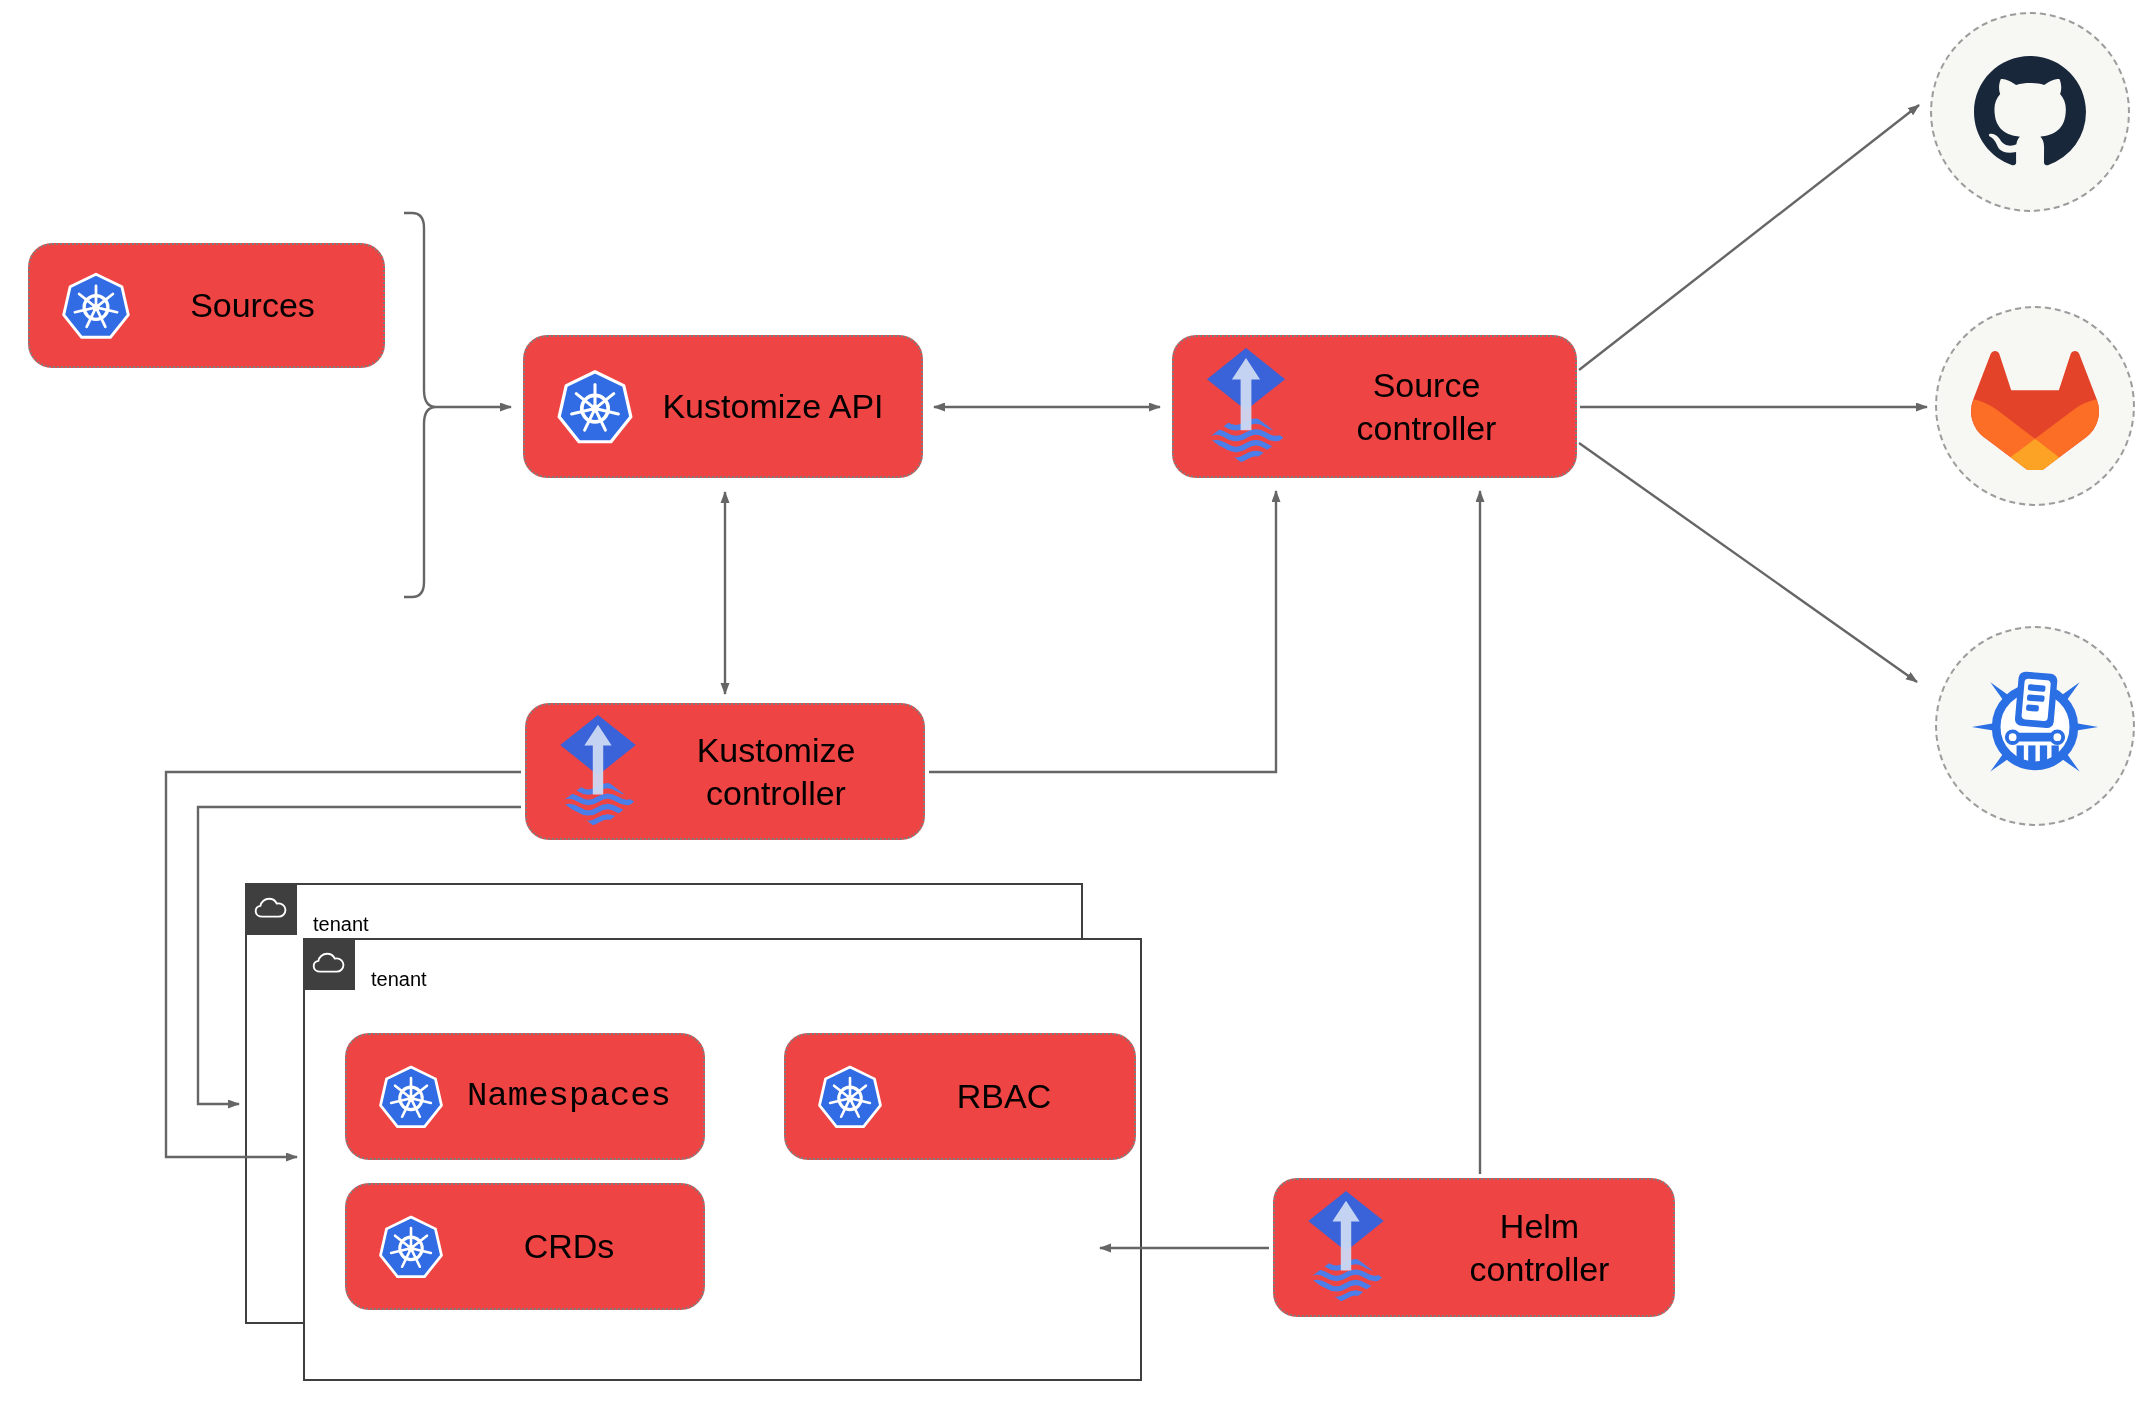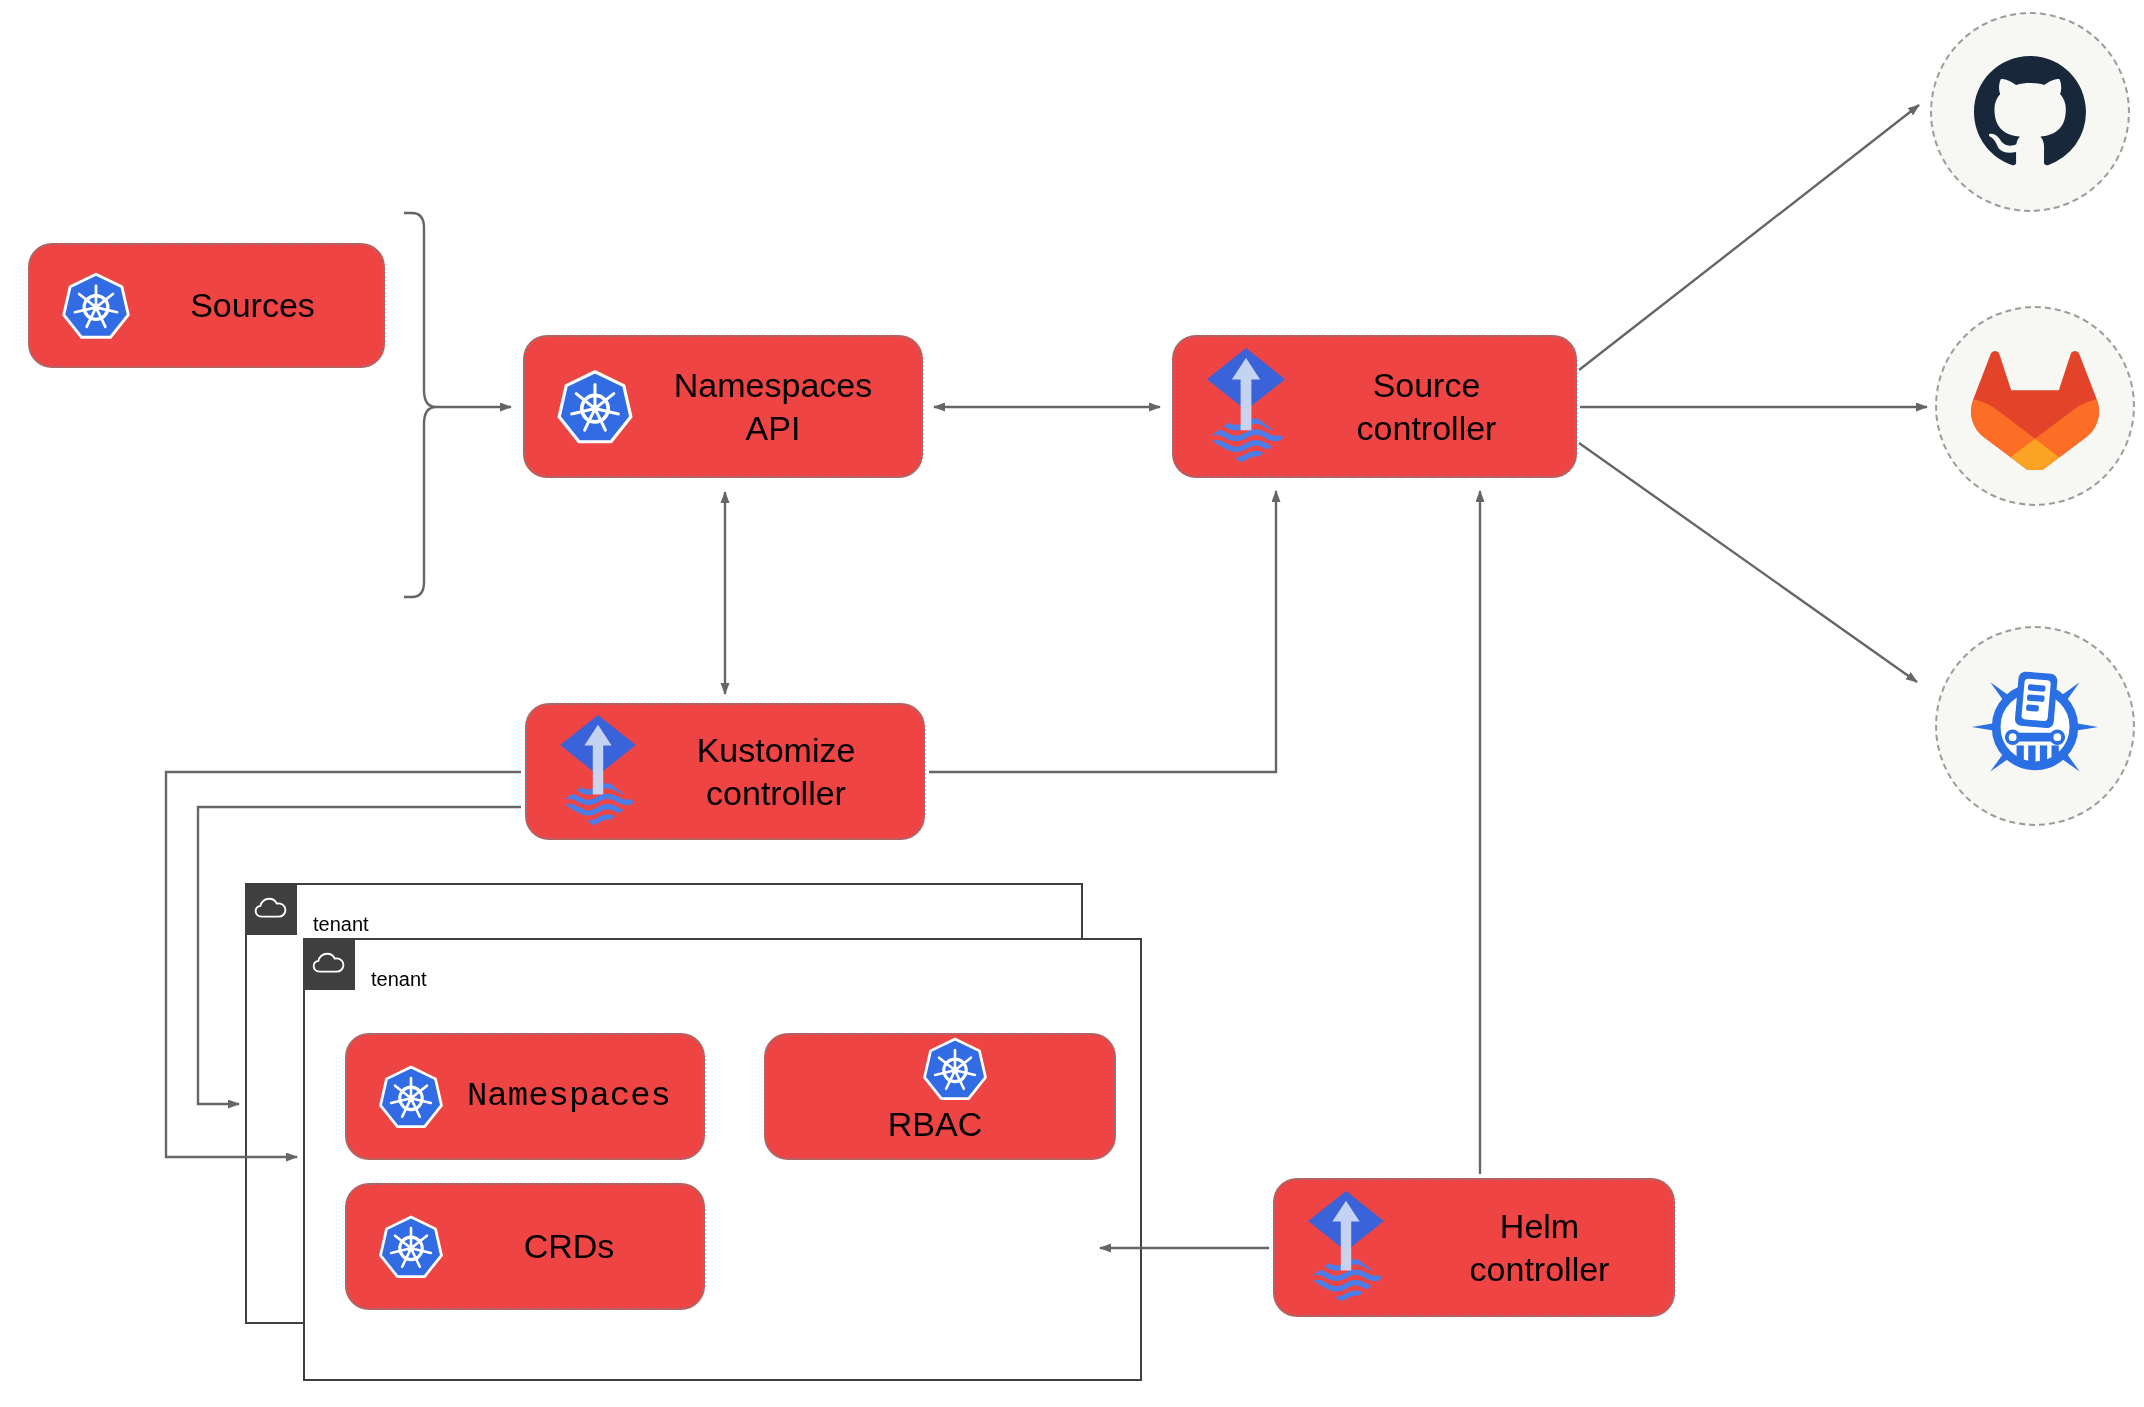--- a/index.html
+++ b/index.html
@@ -39,21 +39,21 @@
   .t-back{left:245px;top:883px;width:838px;height:441px;z-index:1;}
   .t-front{left:303px;top:938px;width:839px;height:443px;z-index:2;}
   
   .n-sources{left:28px;top:243px;width:357px;height:125px;}
   .n-kustomizations{left:28px;top:448px;width:355px;height:127px;}
   .n-k8sapi{left:523px;top:335px;width:400px;height:143px;}
   .n-sourcectl{left:1172px;top:335px;width:405px;height:143px;}
   .n-kustomizectl{left:525px;top:703px;width:400px;height:137px;}
   .n-helmctl{left:1273px;top:1178px;width:402px;height:139px;gap:29px;}
   .n-namespaces{left:345px;top:1033px;width:360px;height:127px;z-index:3;font-family:Liberation Mono, monospace;}
-  .n-rbac{left:764px;top:1033px;width:352px;height:127px;z-index:3;flex-direction:column;}
+  .n-rbac{left:784px;top:1033px;width:352px;height:127px;z-index:3;}
   .n-crds{left:345px;top:1183px;width:360px;height:127px;z-index:3;}
   .n-releases{left:740px;top:1183px;width:352px;height:127px;z-index:3;}
   .c-github{left:1930px;top:12px;}
   .c-gitlab{left:1935px;top:306px;}
   .c-chartmuseum{left:1935px;top:626px;}
   .defs-hidden{position:absolute;width:0;height:0;overflow:hidden;}
 </style>
 </head>
 <body>
 
@@ -206,21 +206,21 @@
     <svg class="ic" width="72" height="72">
         <use href="#icon-k8s"></use>
       </svg>
     <span class="lbl">Sources</span>
   </div>
 
   <div class="node n-k8sapi">
     <svg class="ic" width="80" height="80">
         <use href="#icon-k8s"></use>
       </svg>
-    <span class="lbl">Namespaces API</span>
+    <span class="lbl">Kustomize API</span>
   </div>
   <div class="node n-sourcectl">
     <svg class="ic" width="84" height="118">
         <use href="#icon-flux"></use>
       </svg>
     <span class="lbl narrow">Source controller</span>
   </div>
   <div class="node n-kustomizectl">
     <svg class="ic" width="82" height="114">
         <use href="#icon-flux"></use>

